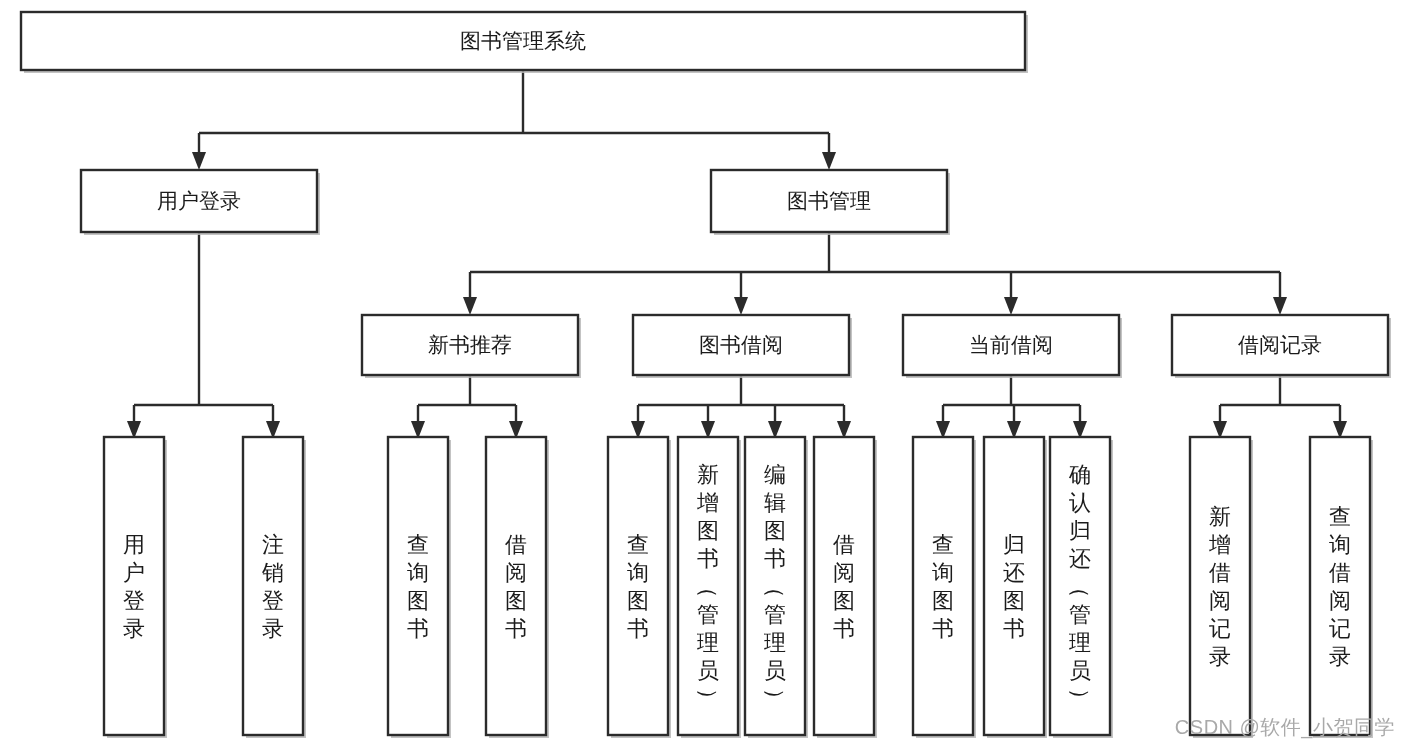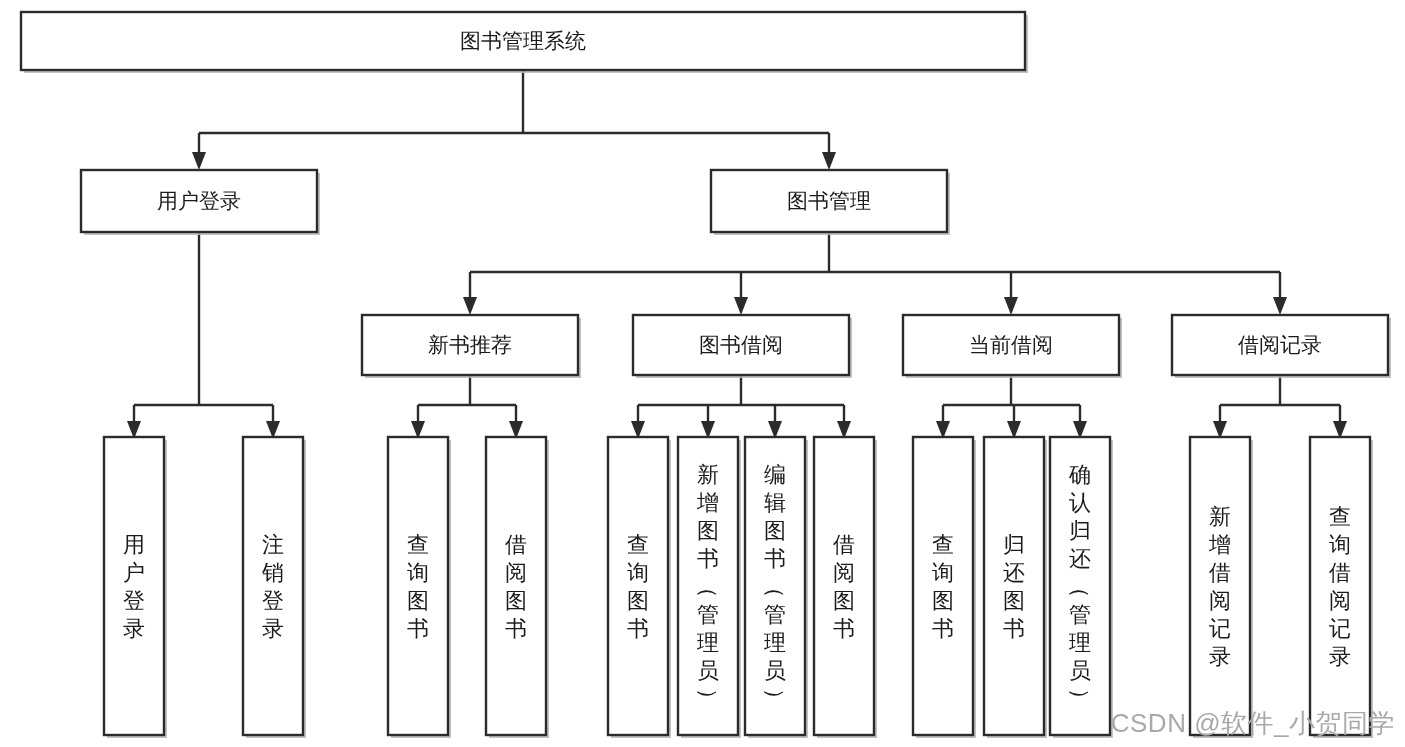--- a/index.html
+++ b/index.html
@@ -48,21 +48,21 @@
   }
   .arrow-head {
     fill: #2b2b2b;
     stroke: none;
   }
   .watermark {
     position: absolute;
     right: 10px;
     bottom: 6px;
     font-family: "Liberation Sans", "DejaVu Sans", sans-serif;
-    font-size: 26px;
+    font-size: 20px;
     color: #a9a9a9;
     letter-spacing: 0.5px;
     white-space: nowrap;
     pointer-events: none;
   }
 </style>
 </head>
 <body>
 
 <svg id="diagram" viewBox="0 0 1405 747" xmlns="http://www.w3.org/2000/svg">

